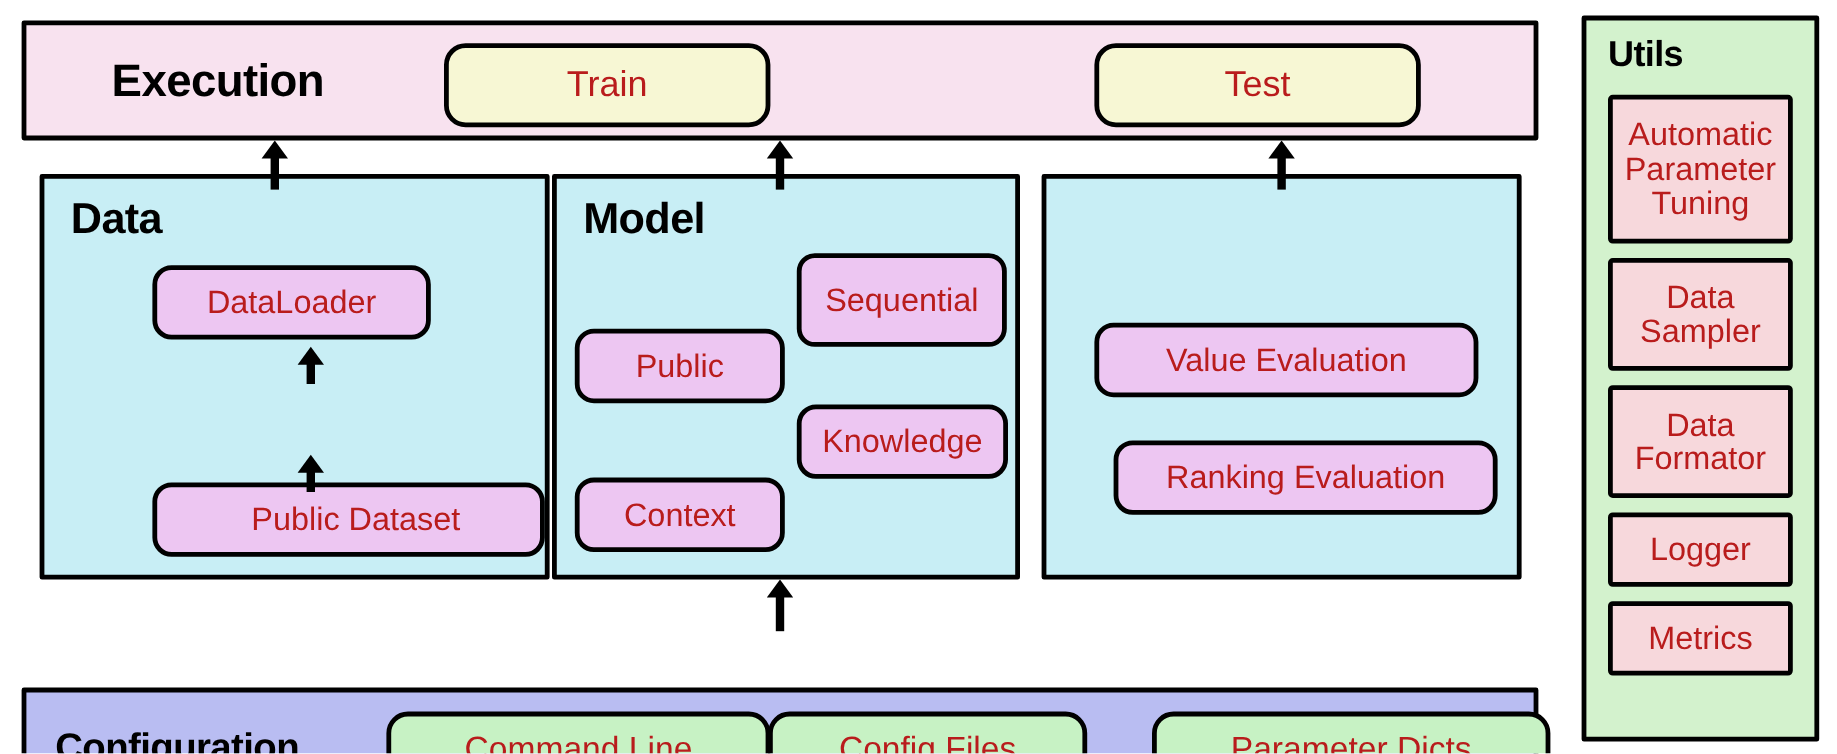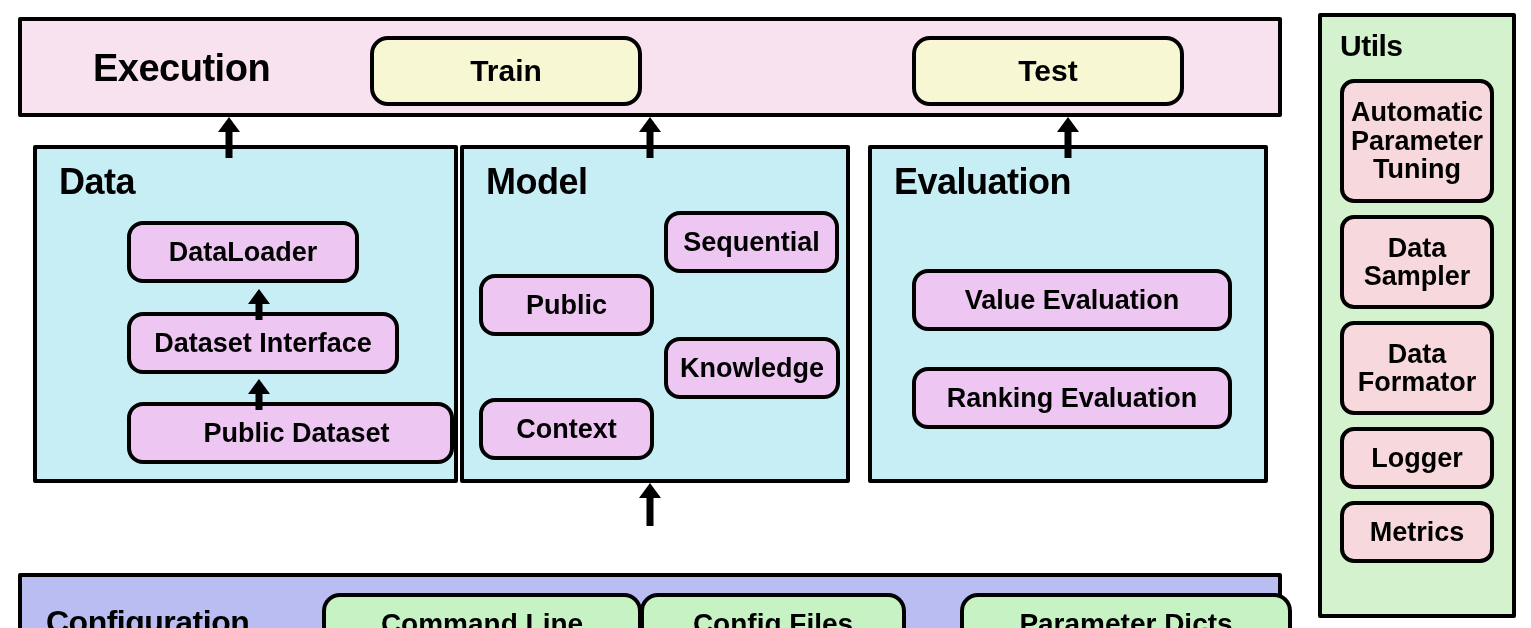--- a/index.html
+++ b/index.html
@@ -31,24 +31,23 @@
   }
   .pill{
     position:absolute;
     box-sizing:border-box;
     border:4px solid #000000;
     border-radius:16px;
     display:flex;
     align-items:center;
     justify-content:center;
     text-align:center;
-    color:#000000;
+    color:#b91c1c;
     line-height:1.05;
     white-space:pre-line;
-    font-weight:bold;
   }
   .arrow{
     position:absolute;
     width:0;height:0;
   }
   .arrow .shaft{
     position:absolute;
     left:50%;
     transform:translateX(-50%);
     width:7px;
@@ -96,28 +95,28 @@
     background:#edc6f2;
     font-size:27px;
   }
 
   
   #n-dataloader{left:90px;top:72px;width:232px;height:62px;}
   #n-datasetif{left:90px;top:163px;width:272px;height:62px;}
   #n-publicds{left:90px;top:253px;width:327px;height:62px;padding-left:12px;}
 
   
-  #n-sequential{left:200px;top:62px;width:175px;height:62px;}
+  #n-sequential{left:200px;top:62px;width:175px;height:78px;border-radius:15px;}
   #n-general{left:15px;top:125px;width:175px;height:62px;}
   #n-knowledge{left:200px;top:188px;width:176px;height:62px;}
   #n-context{left:15px;top:249px;width:175px;height:62px;}
 
   
   #n-valueeval{left:40px;top:120px;width:320px;height:62px;}
-  #n-rankeval{left:40px;top:218px;width:320px;height:62px;}
+  #n-rankeval{left:56px;top:218px;width:320px;height:62px;}
 
   
   #configuration{
     left:18px;top:541px;width:1264px;height:97px;
     background:#b9bdf2;
     margin-top:32px;
   }
   #configuration .panel-title{
     left:24px;top:27px;
     font-size:32px;
@@ -138,21 +137,21 @@
     background:#d3f2cd;
   }
   #utils .panel-title{
     left:18px;top:12px;
     font-size:30px;
   }
   .util-pill{
     background:#f7d8dc;
     font-size:27px;
     left:18px;width:154px;
-    border-radius:14px;
+    border-radius:4px;
   }
   #u-apt{top:62px;height:124px;}
   #u-sampler{top:198px;height:94px;}
   #u-formator{top:304px;height:94px;}
   #u-logger{top:410px;height:62px;}
   #u-metrics{top:484px;height:62px;}
 
   
   #arr-data-exec{left:229px;top:117px;}
   #arr-data-exec .shaft{top:13px;height:28px;}
@@ -180,23 +179,20 @@
     <div class="pill exec-pill" id="pill-test">
       <span>Test</span>
     </div>
   </div>
 
   <div class="panel mid-panel" id="data-panel">
     <div class="panel-title">Data</div>
     <div class="pill node" id="n-dataloader">
       <span>DataLoader</span>
     </div>
-    <div class="pill node" id="n-datasetif">
-      <span>Dataset Interface</span>
-    </div>
     <div class="pill node" id="n-publicds">
       <span>Public Dataset</span>
     </div>
   </div>
 
   <div class="panel mid-panel" id="model-panel">
     <div class="panel-title">Model</div>
     <div class="pill node" id="n-sequential">
       <span>Sequential</span>
     </div>
@@ -205,21 +201,20 @@
     </div>
     <div class="pill node" id="n-knowledge">
       <span>Knowledge</span>
     </div>
     <div class="pill node" id="n-context">
       <span>Context</span>
     </div>
   </div>
 
   <div class="panel mid-panel" id="eval-panel">
-    <div class="panel-title">Evaluation</div>
     <div class="pill node" id="n-valueeval">
       <span>Value Evaluation</span>
     </div>
     <div class="pill node" id="n-rankeval">
       <span>Ranking Evaluation</span>
     </div>
   </div>
 
   <div class="panel" id="configuration">
     <div class="panel-title">Configuration</div>

